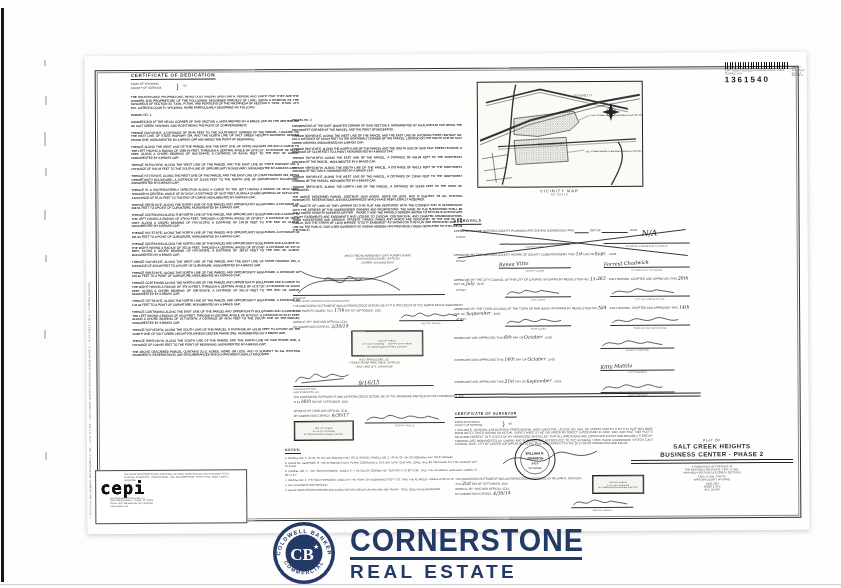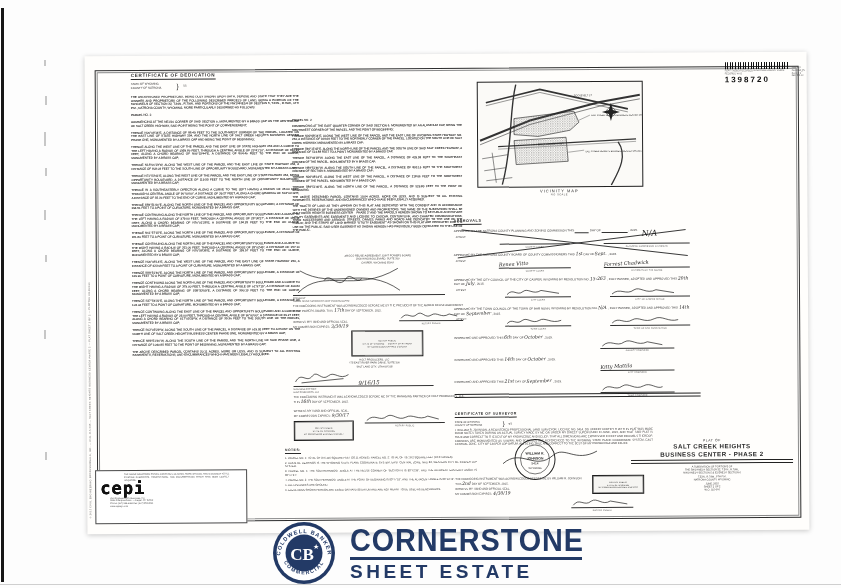--- a/index.html
+++ b/index.html
@@ -92,21 +92,21 @@
 
   <div class="sheet">
     <div class="frame"></div>
 
     <div class="abs rec" style="left:640px;top:10px;width:82px;">
       <div style="display:flex;gap:3px;align-items:flex-start;">
         <div>
           <div class="barcode"></div>
           <div class="micro" style="width:64px;">RCPT# 905619  RECORDED IN NATRONA COUNTY CLERK RECORDS, WYO</div>
           <div style="display:flex;gap:4px;align-items:baseline;">
-            <span class="recno">1398720</span>
+            <span class="recno">1361540</span>
           </div>
         </div>
         <div style="padding-top:4px;">
           <div class="micro">Category:</div>
           <div class="micro">Recorded_PL</div>
           <div class="micro">Pg: 2 of 2</div>
           <div class="micro">Fee: $72.00</div>
         </div>
       </div>
     </div>
@@ -562,17 +562,17 @@
       </text>
       <text font-size="5.2" font-weight="bold" fill="#233a66" letter-spacing="1.4" font-family="Liberation Sans, sans-serif">
         <textPath href="#arcBot" startOffset="50%" text-anchor="middle">COMMERCIAL</textPath>
       </text>
       <text x="30" y="38.5" font-size="17" font-weight="bold" fill="#ffffff" text-anchor="middle" font-family="Liberation Serif, serif">CB</text>
       <text x="41" y="28" font-size="7" fill="#ffffff">★</text>
     </svg>
     <div class="abs" style="left:350px;top:525px;color:#233a66;">
       <div class="word1">CORNERSTONE</div>
       <div class="word-rule" style="background:#233a66;width:232px;"></div>
-      <div class="word2">SHEET ESTATE</div>
+      <div class="word2">REAL ESTATE</div>
     </div>
   </div>
 
 </div>
 
 </body></html>

